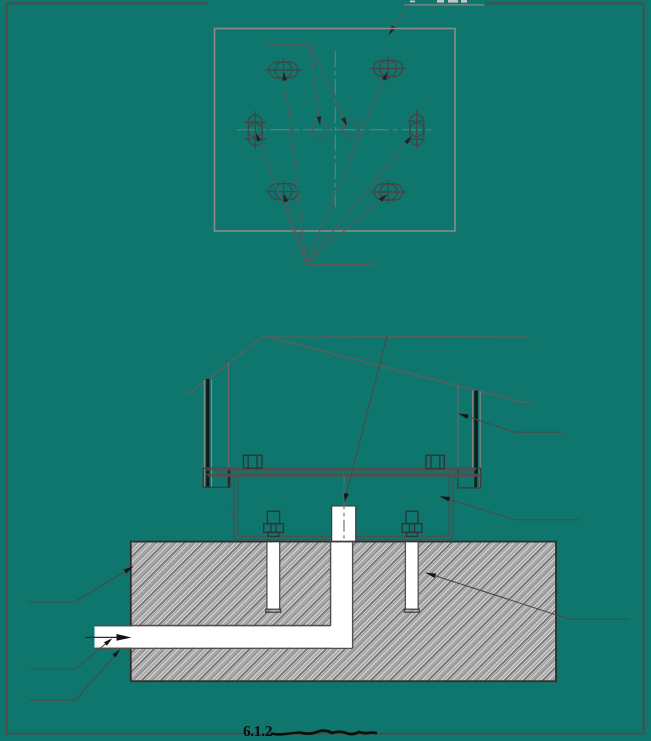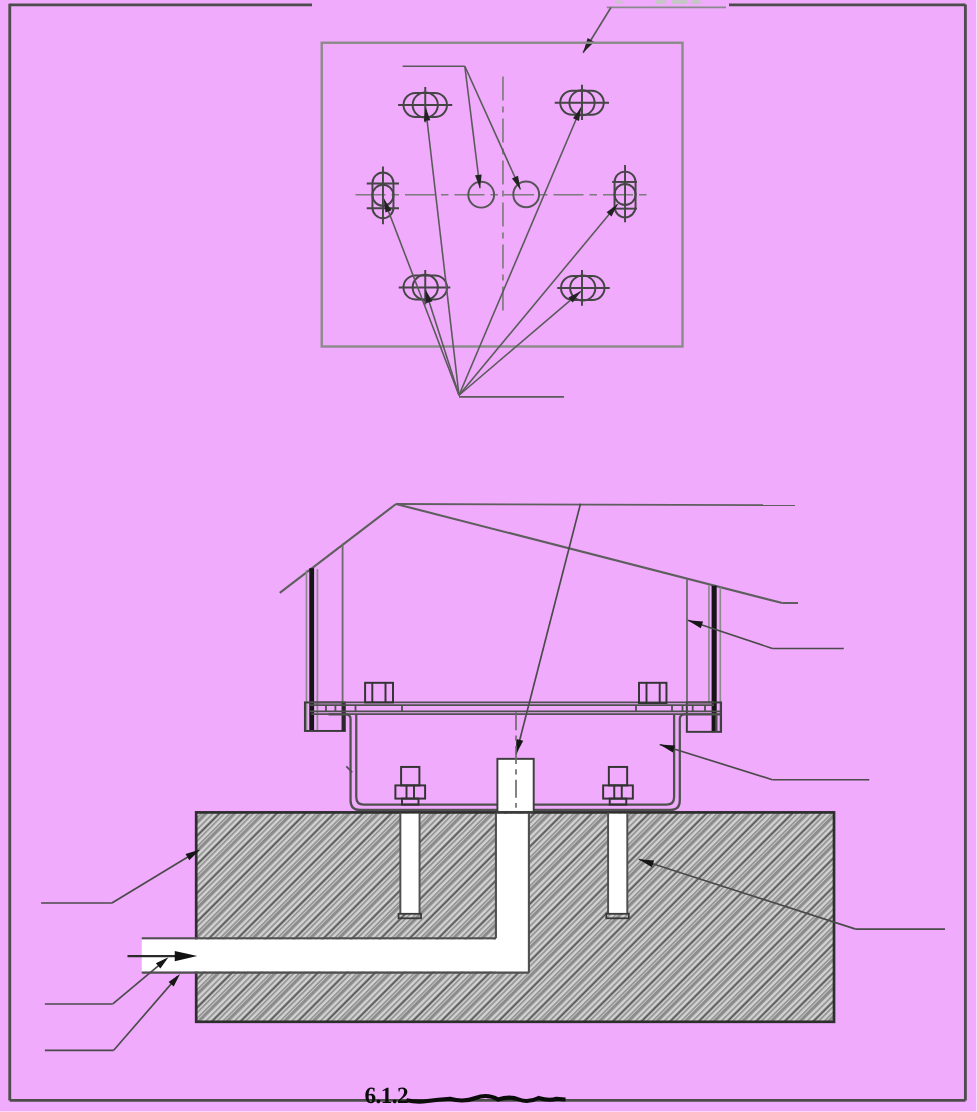--- a/index.html
+++ b/index.html
@@ -1,16 +1,16 @@
 <!DOCTYPE html>
 <html><head>
 <meta charset="utf-8">
 <style>
 html,body{margin:0;padding:0;background:#ffffff;}
-#page{width:651px;height:741px;position:relative;background:#f0abfc;font-family:"Liberation Sans",sans-serif;}
+#page{width:651px;height:741px;position:relative;background:#0f766e;font-family:"Liberation Sans",sans-serif;}
 svg{position:absolute;left:0;top:0;}
 </style>
 </head>
 <body>
 <div id="page">
 <svg width="651" height="741" viewBox="0 0 651 741">
 <defs>
 
 <pattern id="hatch" width="2.7" height="2.7" patternTransform="rotate(45)" patternUnits="userSpaceOnUse">
 <rect width="2.7" height="2.7" fill="#d2d2d2"></rect>

